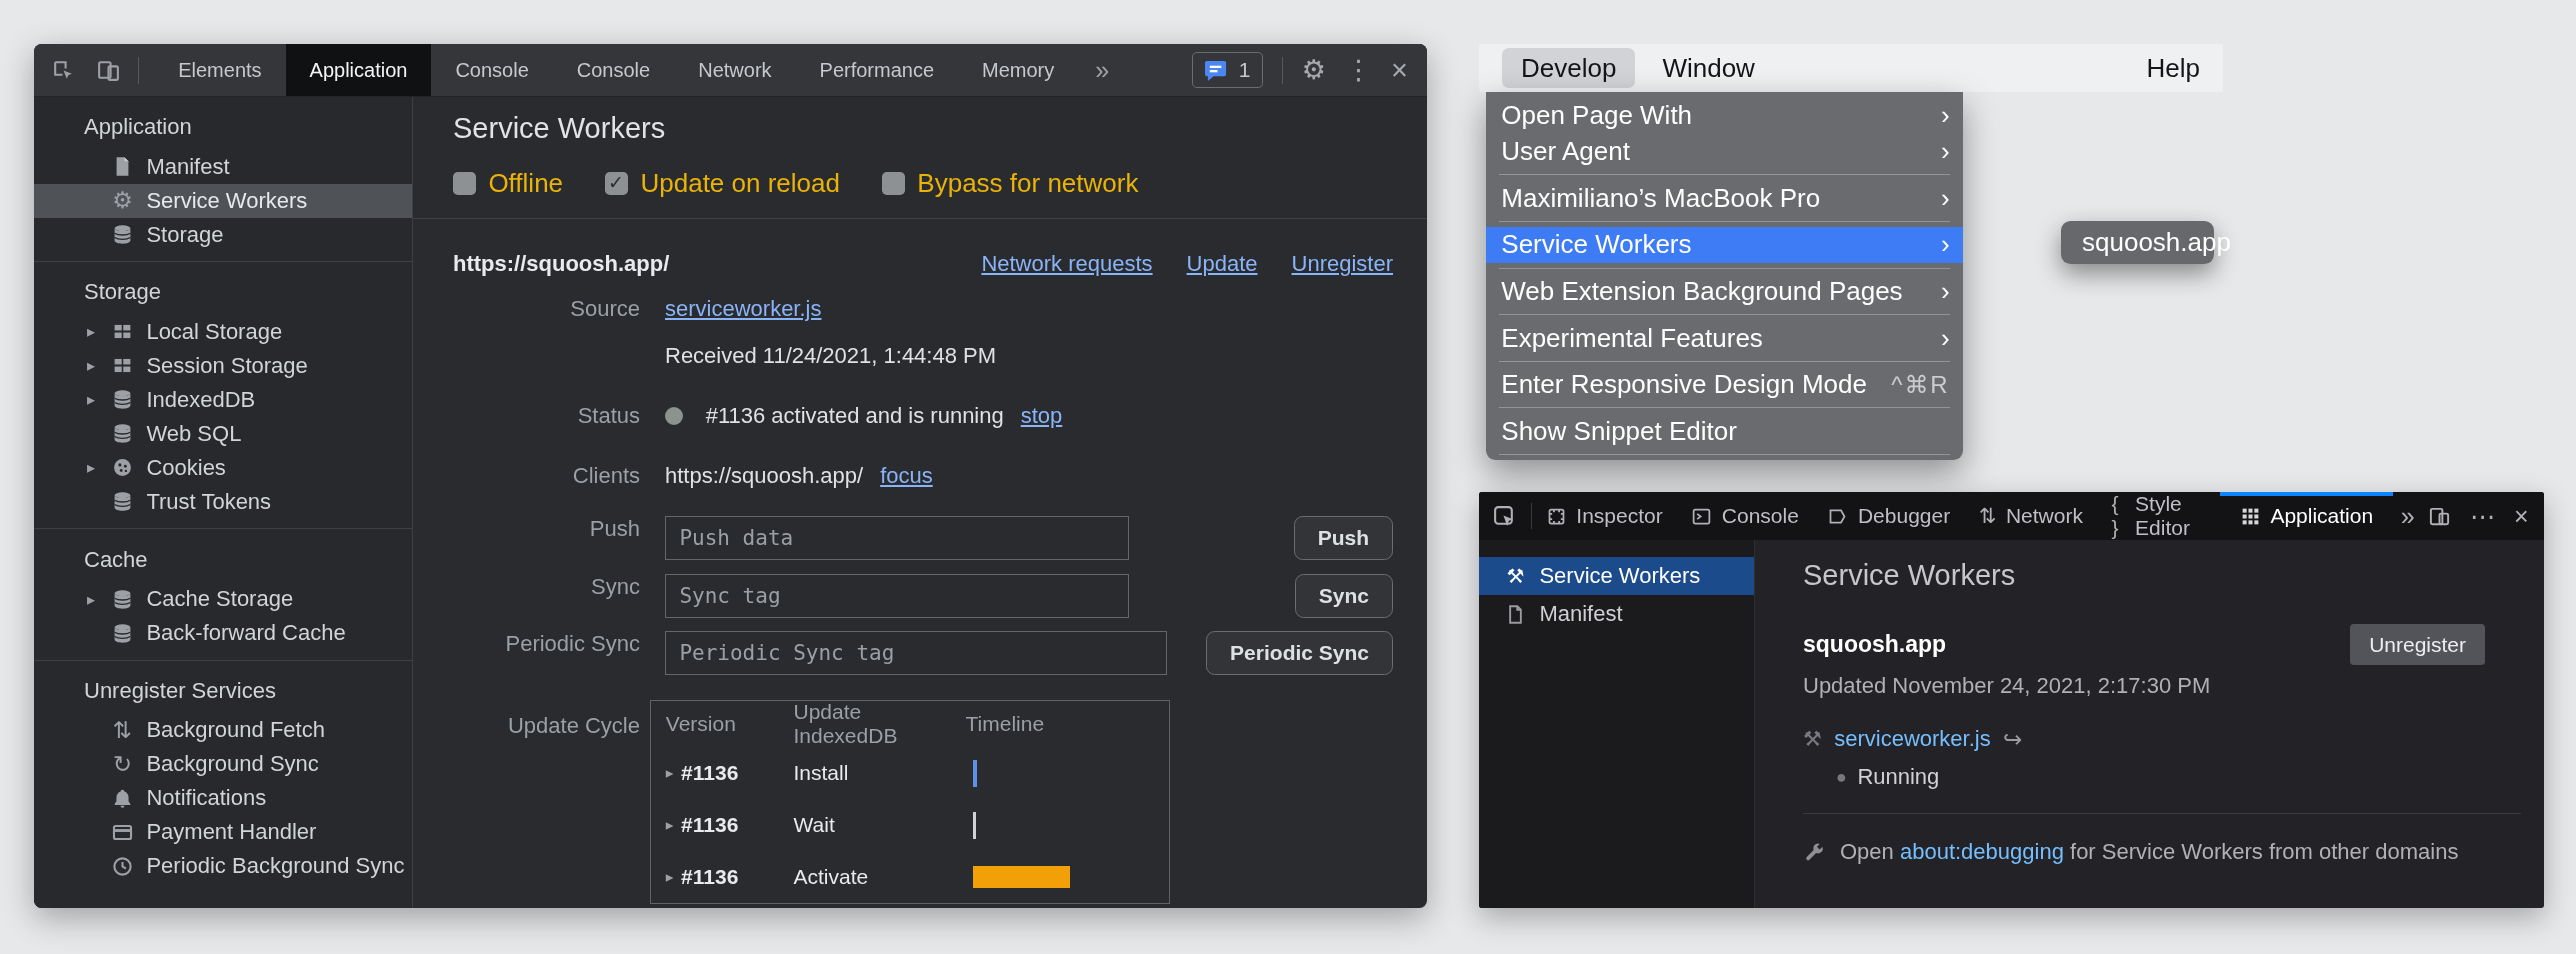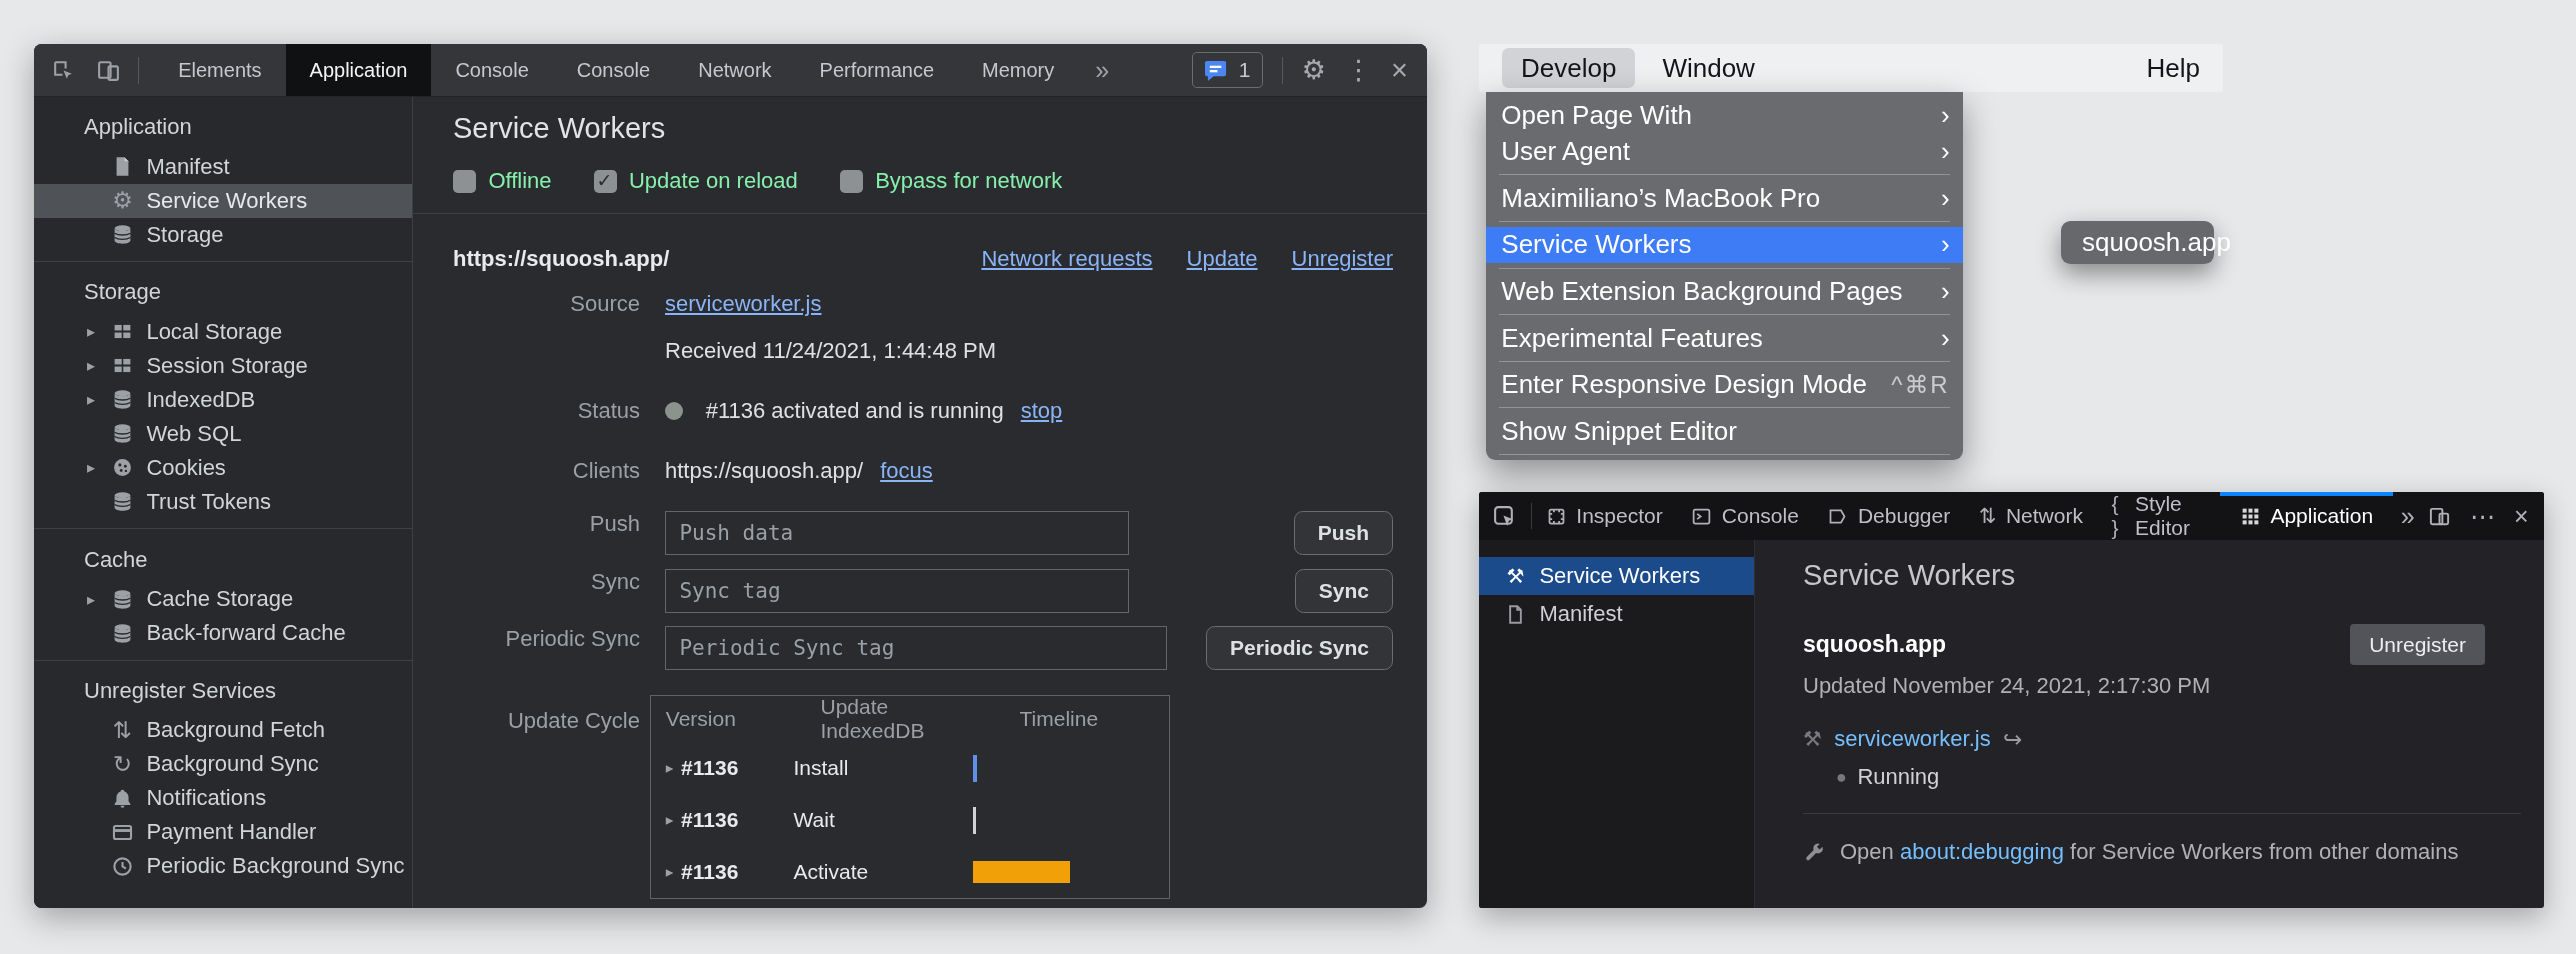--- a/index.html
+++ b/index.html
@@ -39,21 +39,21 @@
   .cds-ic.glyph { font-size:23px; line-height:1; }
   .cds-div { border-top:1px solid #3e4043; margin:9.5px 0 1.9px 0; }
 
   .c-main { flex:1; display:flex; flex-direction:column; min-width:0; overflow:hidden; }
   .cm-header { padding:15.3px 34px 19px 40px; border-bottom:1px solid #3e4043; }
   .cm-title { font-size:29px; color:#e1e3e5; }
   .cm-checks { display:flex; align-items:center; gap:42px; margin-top:23px; }
   .cm-check { display:flex; align-items:center; gap:12.4px; cursor:pointer; }
   .cb { width:23px; height:23px; border-radius:4.8px; background:#8e9194; position:relative; }
   .cb.checked::after { content:"✓"; position:absolute; left:2.9px; top:-1px; font-size:19px; font-weight:bold; color:#2b2c2f; }
-  .cm-check .t { font-size:22px; color:#86efac; }
+  .cm-check .t { font-size:26px; color:#eab308; }
 
   .cm-reg { padding:32px 34px 0 40px; }
   .reg-top { display:flex; align-items:center; }
   .reg-origin { font-size:22px; font-weight:bold; color:#e8eaed; }
   .reg-links { margin-left:auto; display:flex; gap:34px; font-size:22px; }
   .f-row { display:flex; align-items:flex-start; margin-top:34px; }
   .f-label { flex:0 0 187px; text-align:right; font-size:22px; color:#9aa0a6; }
   .f-val { margin-left:25px; font-size:22px; color:#dfe1e4; display:flex; align-items:center; gap:17px; }
   .f-row.tight { margin-top:19px; }
   .f-row.recv { margin-top:21px; }
@@ -61,21 +61,21 @@
   .f-row.field { margin-top:27px; }
   .f-row.field2 { margin-top:13.4px; }
   .c-input { margin-left:25px; height:44px; width:464px; background:#2a2b2e; border:1px solid #63666b;
     color:#e8eaed; font-family:"DejaVu Sans Mono","Liberation Mono",monospace; font-size:21px; padding:0 13.4px; }
   .c-input::placeholder { color:#9aa0a6; }
   .c-input.wide { width:502px; }
   .c-btn { margin-left:auto; height:44px; padding:0 23px; background:#333438; border:1px solid #6a6d71;
     border-radius:8.6px; color:#dee1e3; font-size:21px; font-weight:600; cursor:pointer; }
   .uc-row { display:flex; align-items:flex-start; margin-top:25px; }
   .uc-table { margin-left:9.5px; border:1px solid #5f6368; width:520px; }
-  .uc-head { display:flex; height:46px; align-items:center; color:#9aa0a6; font-size:21px;gap:27px; }
+  .uc-head { display:flex; height:46px; align-items:center; color:#9aa0a6; font-size:21px; }
   .uc-r { display:flex; height:52px; align-items:center; font-size:21px; color:#e8eaed; }
   .uc-c1 { flex:0 0 143px; padding-left:15.3px; display:flex; align-items:center; gap:7.6px; }
   .uc-c2 { flex:0 0 172px; }
   .uc-c3 { flex:1; display:flex; align-items:center; }
   .uc-arr { color:#9da1a6; font-size:15.3px; }
   .uc-v { font-weight:600; }
   .tl-line-blue { width:3.8px; height:27px; background:#5f90e8; margin-left:7.6px; }
   .tl-line-white { width:2.9px; height:27px; background:#d0d2d4; margin-left:7.6px; }
   .tl-bar-orange { width:97px; height:22px; margin-left:7.6px; }
 

